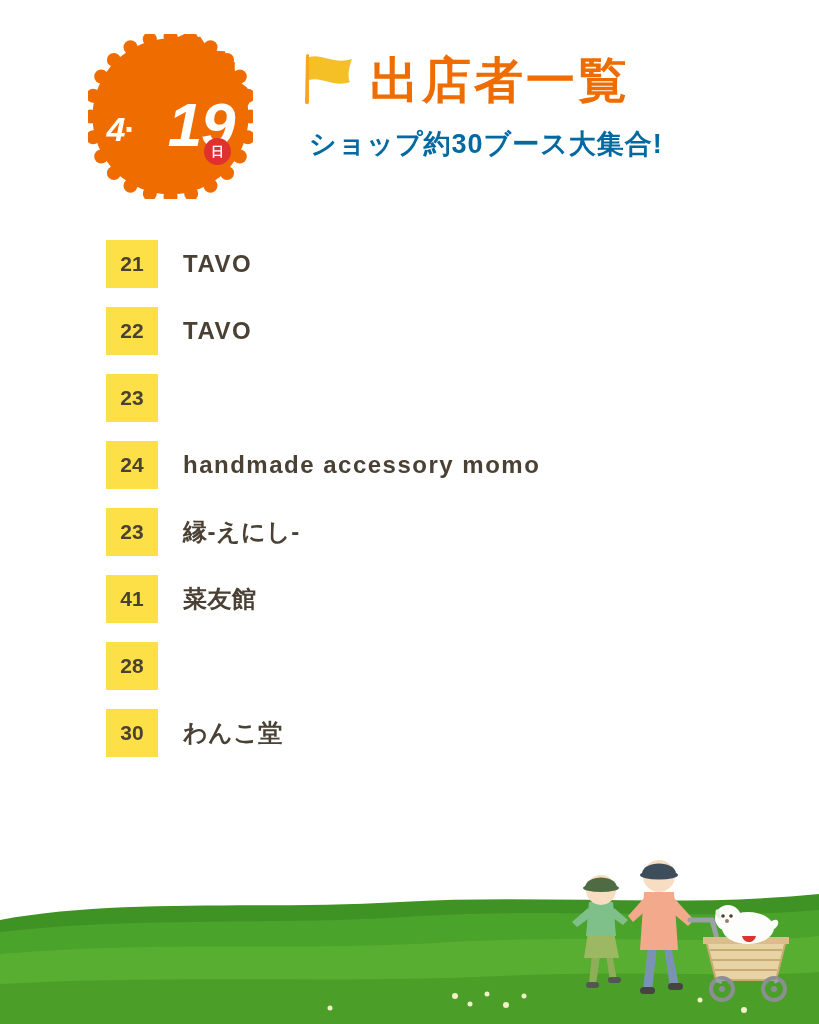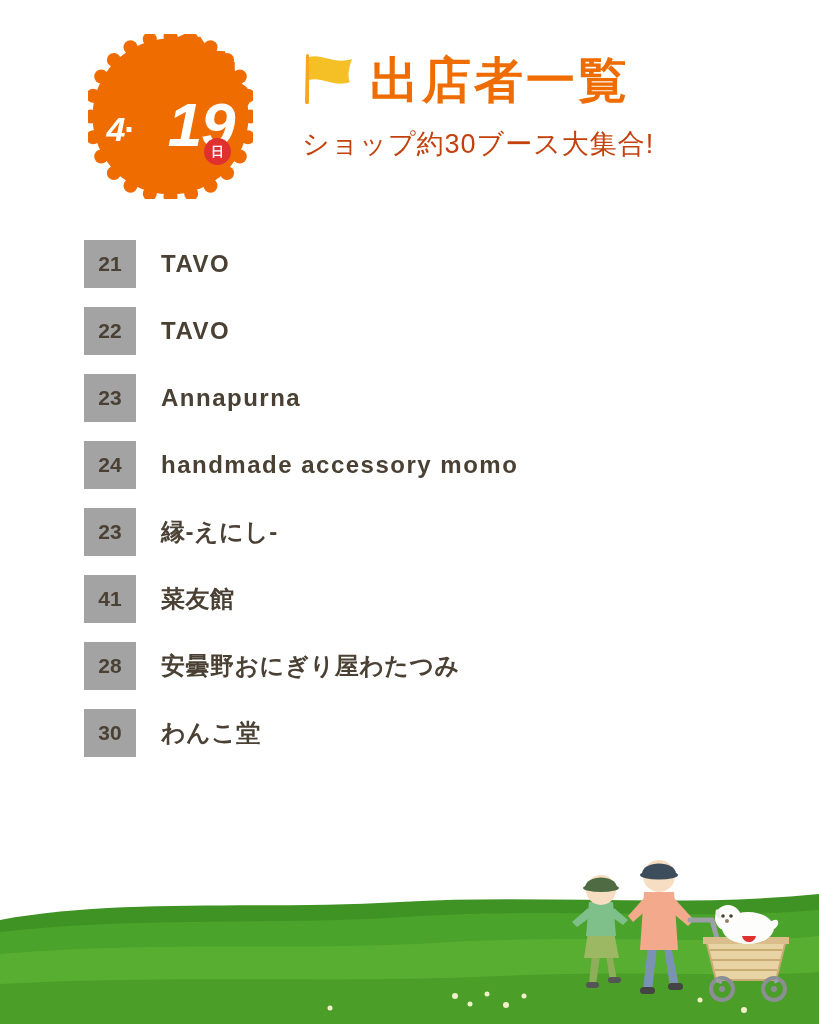--- a/index.html
+++ b/index.html
@@ -89,46 +89,46 @@
   }
   .main-title {
     color: #ef6c00;
     font-size: 49px;
     font-weight: bold;
     letter-spacing: 3px;
     line-height: 1;
     white-space: nowrap;
   }
   .sub-title {
-    color: #c2410c;
+    color: #0369a1;
     font-size: 27px;
-    font-weight: normal;
+    font-weight: bold;
     letter-spacing: 1px;
     margin-top: 18px;
-    margin-left: 2px;
+    margin-left: 9px;
     white-space: nowrap;
   }
 
   
   .vendor-list {
     position: absolute;
     left: 0; top: 240px;
     width: 819px;
   }
   .vendor-row {
     display: flex;
     align-items: center;
     height: 48px;
     margin-bottom: 19px;
   }
   .vendor-num {
-    margin-left: 84px;
+    margin-left: 106px;
     width: 52px;
     height: 48px;
-    background: #a3a3a3;
+    background: #fde047;
     color: #4a4134;
     font-size: 21px;
     font-weight: bold;
     display: flex;
     align-items: center;
     justify-content: center;
     flex: 0 0 auto;
   }
   .vendor-name {
     margin-left: 25px;
@@ -217,41 +217,39 @@
       <div class="vendor-name latin">TAVO</div>
     </div>
 
     <div class="vendor-row">
       <div class="vendor-num">22</div>
       <div class="vendor-name latin">TAVO</div>
     </div>
 
     <div class="vendor-row">
       <div class="vendor-num">23</div>
-      <div class="vendor-name latin">Annapurna</div>
     </div>
 
     <div class="vendor-row">
       <div class="vendor-num">24</div>
       <div class="vendor-name latin">handmade accessory momo</div>
     </div>
 
     <div class="vendor-row">
       <div class="vendor-num">23</div>
       <div class="vendor-name">縁-えにし-</div>
     </div>
 
     <div class="vendor-row">
       <div class="vendor-num">41</div>
       <div class="vendor-name">菜友館</div>
     </div>
 
     <div class="vendor-row">
       <div class="vendor-num">28</div>
-      <div class="vendor-name">安曇野おにぎり屋わたつみ</div>
     </div>
 
 
     <div class="vendor-row">
       <div class="vendor-num">30</div>
       <div class="vendor-name">わんこ堂</div>
     </div>
 
   </div>
 

